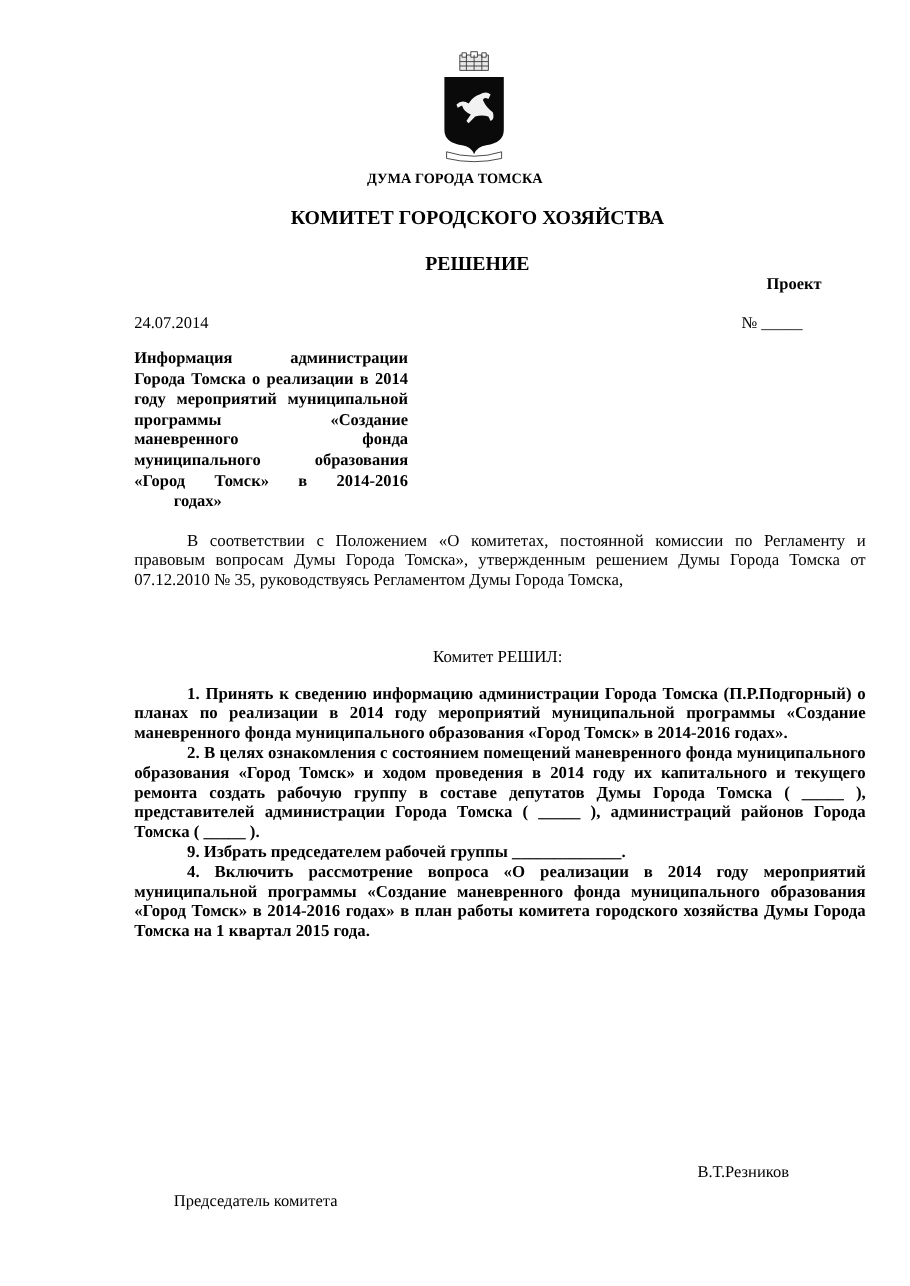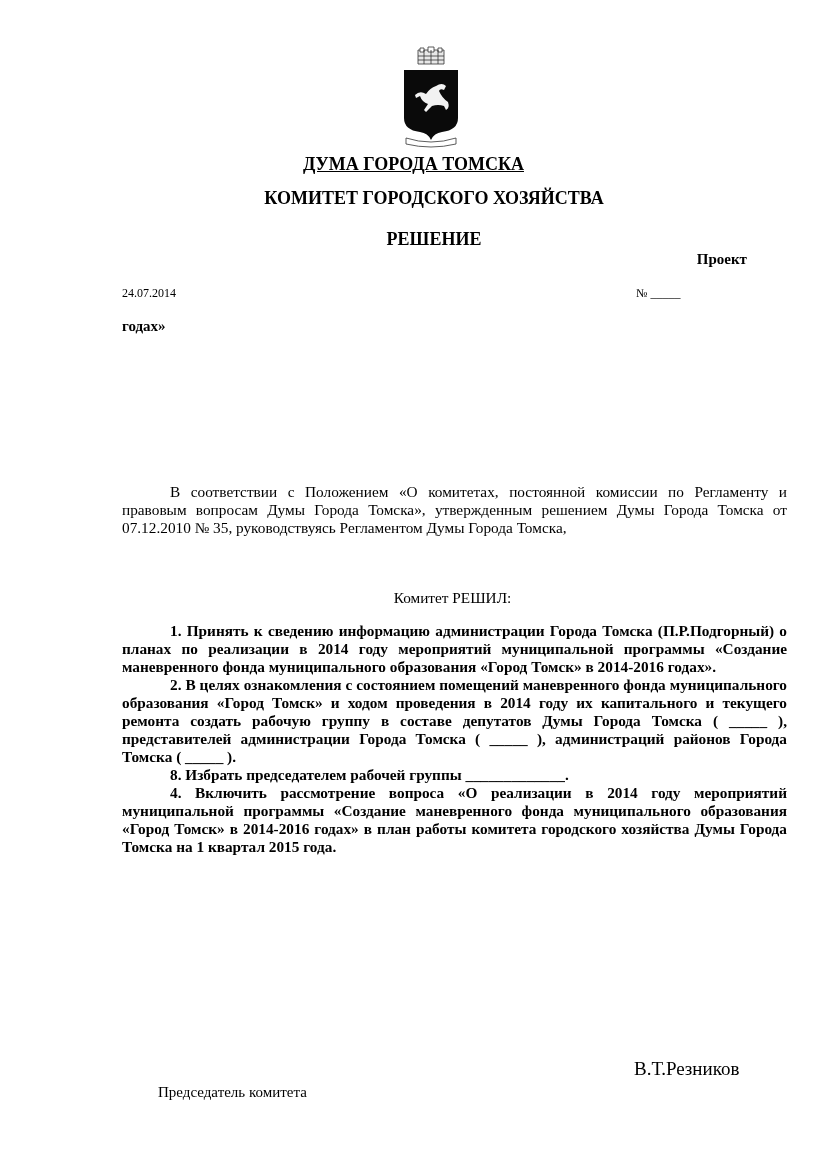--- a/index.html
+++ b/index.html
@@ -1,36 +1,36 @@
 <!DOCTYPE html>
 <html><head>
 <meta charset="utf-8">
 <style>
   html, body { margin: 0; padding: 0; background: #ffffff; }
   body { width: 827px; height: 1169px; position: relative; overflow: hidden;
          font-family: "Liberation Serif", serif; color: #000; }
   .abs { position: absolute; }
   .emblem { left: 402px; top: 46px; width: 58px; height: 104px; }
-  .h1 { left: 0; width: 827px; text-align: center; top: 154px; font-size: 18px; font-weight: bold; text-decoration: underline; }
+  .h1 { left: 0; width: 827px; text-align: center; top: 154px; font-size: 13px; font-weight: bold; }
   .h2 { left: 0; width: 868px; text-align: center; top: 188px; font-size: 18px; font-weight: bold; }
   .h3 { left: 0; width: 868px; text-align: center; top: 229px; font-size: 18px; font-weight: bold; }
   .draft { right: 80px; top: 251px; font-size: 15px; font-weight: bold; text-align: right; }
-  .date { left: 122px; top: 286px; font-size: 12px; }
-  .num { left: 636px; top: 286px; font-size: 12px; }
+  .date { left: 122px; top: 286px; font-size: 15px; }
+  .num { left: 674px; top: 286px; font-size: 15px; }
   .subject { left: 122px; top: 317px; width: 249px; font-size: 15px; font-weight: bold;
              line-height: 18.6px; text-align: justify; text-align-last: justify; }
-  .subject .last { text-align-last: left; display: block; }
+  .subject .last { text-align-last: left; display: block; margin-left: 36px; }
   .body { left: 122px; width: 665px; font-size: 15.3px; line-height: 18px; text-align: justify; }
   .indent { text-indent: 48px; }
   .p1 { top: 483px; }
   .resolved { left: 0; width: 905px; text-align: center; top: 589px; font-size: 15.3px; }
   .items { top: 622px; }
   .items p { margin: 0; }
   .sig-left { left: 158px; top: 1084px; font-size: 15px; }
-  .sig-right { left: 634px; top: 1058px; font-size: 19px; }
+  .sig-right { left: 634px; top: 1058px; font-size: 15px; }
   p { margin: 0; font-weight: bold; }
 </style>
 </head>
 <body>
 
 <div class="abs emblem">
   <svg width="58" height="104" viewBox="0 0 58 104">
 
     <g fill="#fff" stroke="#333" stroke-width="0.8">
       <path d="M16 4 L42 4 L42 18 L16 18 Z" fill="#e8e8e8"></path>
@@ -51,28 +51,29 @@
 </div>
 
 <div class="abs h1">ДУМА ГОРОДА ТОМСКА</div>
 <div class="abs h2">КОМИТЕТ ГОРОДСКОГО ХОЗЯЙСТВА</div>
 <div class="abs h3">РЕШЕНИЕ</div>
 <div class="abs draft">Проект</div>
 <div class="abs date">24.07.2014</div>
 <div class="abs num">№  _____</div>
 
 <div class="abs subject">
+  <span>Информация администрации Города Томска о реализации в 2014 году мероприятий муниципальной программы «Создание маневренного фонда муниципального образования «Город Томск» в 2014-2016</span>
   <span class="last">годах»</span>
 </div>
 
 <div class="abs body p1 indent">В соответствии с Положением «О комитетах, постоянной комиссии по Регламенту и правовым вопросам Думы Города Томска», утвержденным решением Думы Города Томска от 07.12.2010 № 35, руководствуясь Регламентом Думы Города Томска,</div>
 
 <div class="abs resolved">Комитет РЕШИЛ:</div>
 
 <div class="abs body items">
   <p class="indent">1. Принять к сведению информацию администрации Города Томска (П.Р.Подгорный) о планах по реализации в 2014 году мероприятий муниципальной программы «Создание маневренного фонда муниципального образования «Город Томск» в 2014-2016 годах».</p>
   <p class="indent">2. В целях ознакомления с состоянием помещений маневренного фонда муниципального образования «Город Томск» и ходом проведения в 2014 году их капитального и текущего ремонта создать рабочую группу в составе депутатов Думы Города Томска ( _____ ), представителей администрации Города Томска ( _____ ), администраций районов Города Томска ( _____ ).</p>
-  <p class="indent">8. Избрать председателем рабочей группы _____________.</p>
+  <p class="indent">9. Избрать председателем рабочей группы _____________.</p>
   <p class="indent">4. Включить рассмотрение вопроса «О реализации в 2014 году мероприятий муниципальной программы «Создание маневренного фонда муниципального образования «Город Томск» в 2014-2016 годах» в план работы комитета городского хозяйства Думы Города Томска на 1 квартал 2015 года.</p>
 </div>
 
 <div class="abs sig-left">Председатель комитета</div>
 <div class="abs sig-right">В.Т.Резников</div>
 
 </body></html>

